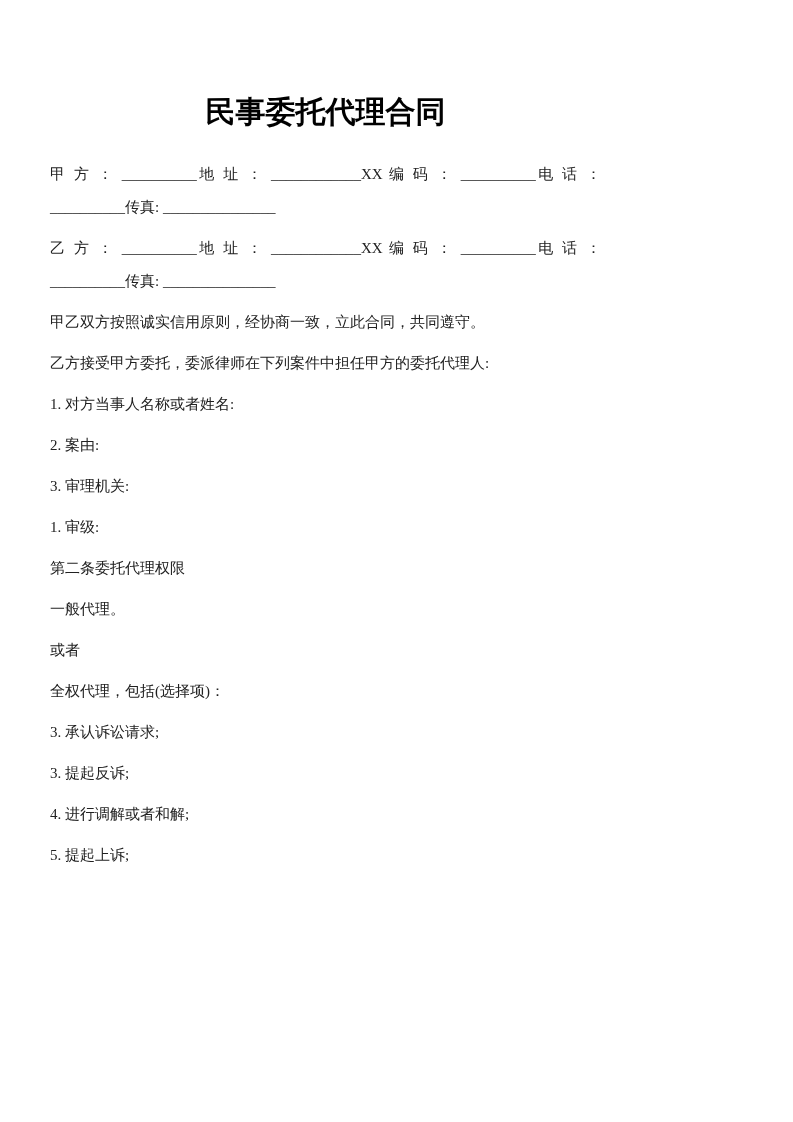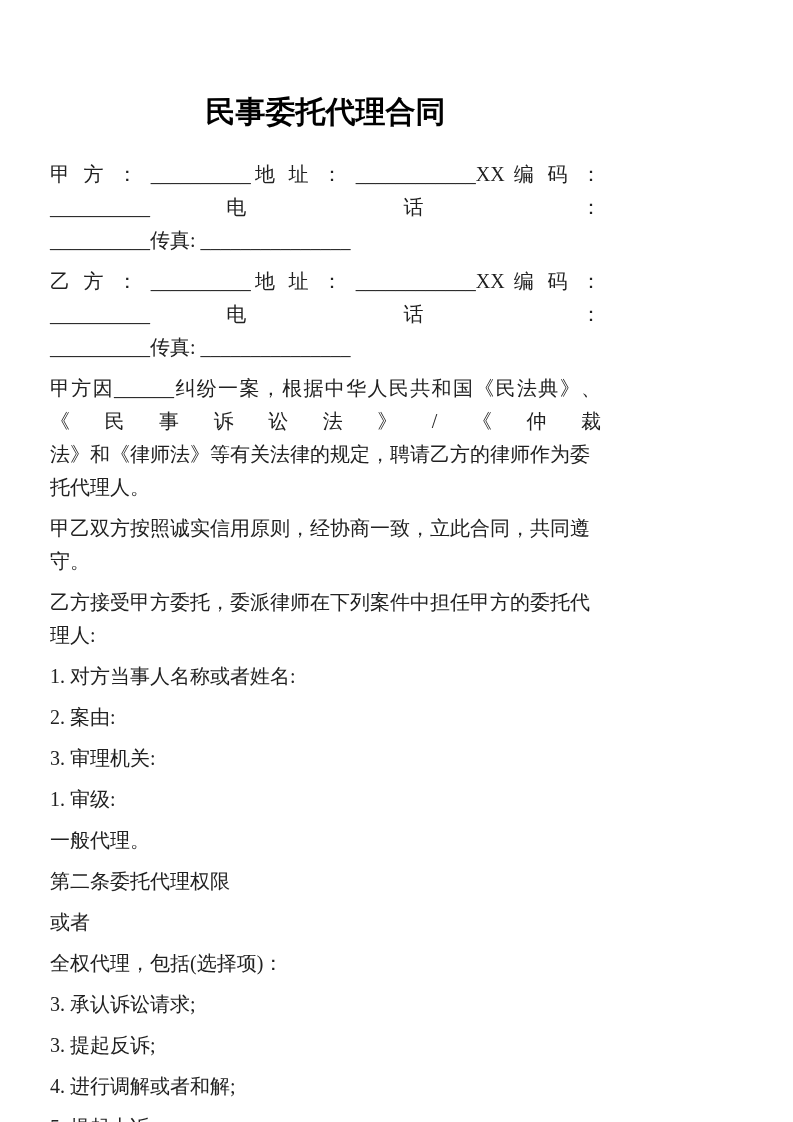--- a/index.html
+++ b/index.html
@@ -28,21 +28,21 @@
     font-weight: 700;
     color: #000000;
   }
   .content {
     width: 551px;
     margin: 26px auto 0 auto;
     color: #212121;
   }
   .para {
     margin: 0 0 8px 0;
-    font-size: 20px;
+    font-size: 15px;
     line-height: 33px;
   }
   .line {
     display: block;
   }
   .justify {
     text-align: justify;
     text-align-last: justify;
   }
 </style>
@@ -58,24 +58,20 @@
     <div class="para">
       <span class="line justify">甲 方 ：  __________地 址 ：  ____________XX 编 码 ：  __________电 话 ：</span>
       <span class="line">__________传真: _______________</span>
     </div>
 
     <div class="para">
       <span class="line justify">乙 方 ：  __________地 址 ：  ____________XX 编 码 ：  __________电 话 ：</span>
       <span class="line">__________传真: _______________</span>
     </div>
 
-    <div class="para">
-      <span class="line justify">甲方因______纠纷一案，根据中华人民共和国《民法典》、《民事诉讼法》/《仲裁</span>
-      <span class="line">法》和《律师法》等有关法律的规定，聘请乙方的律师作为委托代理人。</span>
-    </div>
 
     <div class="para">
       <span class="line">甲乙双方按照诚实信用原则，经协商一致，立此合同，共同遵守。</span>
     </div>
 
 
     <div class="para">
       <span class="line">乙方接受甲方委托，委派律师在下列案件中担任甲方的委托代理人:</span>
     </div>
 
@@ -89,25 +85,25 @@
 
     <div class="para">
       <span class="line">3. 审理机关:</span>
     </div>
 
     <div class="para">
       <span class="line">1. 审级:</span>
     </div>
 
     <div class="para">
-      <span class="line">一般代理。</span>
+      <span class="line">第二条委托代理权限</span>
     </div>
 
     <div class="para">
-      <span class="line">第二条委托代理权限</span>
+      <span class="line">一般代理。</span>
     </div>
 
     <div class="para">
       <span class="line">或者</span>
     </div>
 
     <div class="para">
       <span class="line">全权代理，包括(选择项)：</span>
     </div>
 

